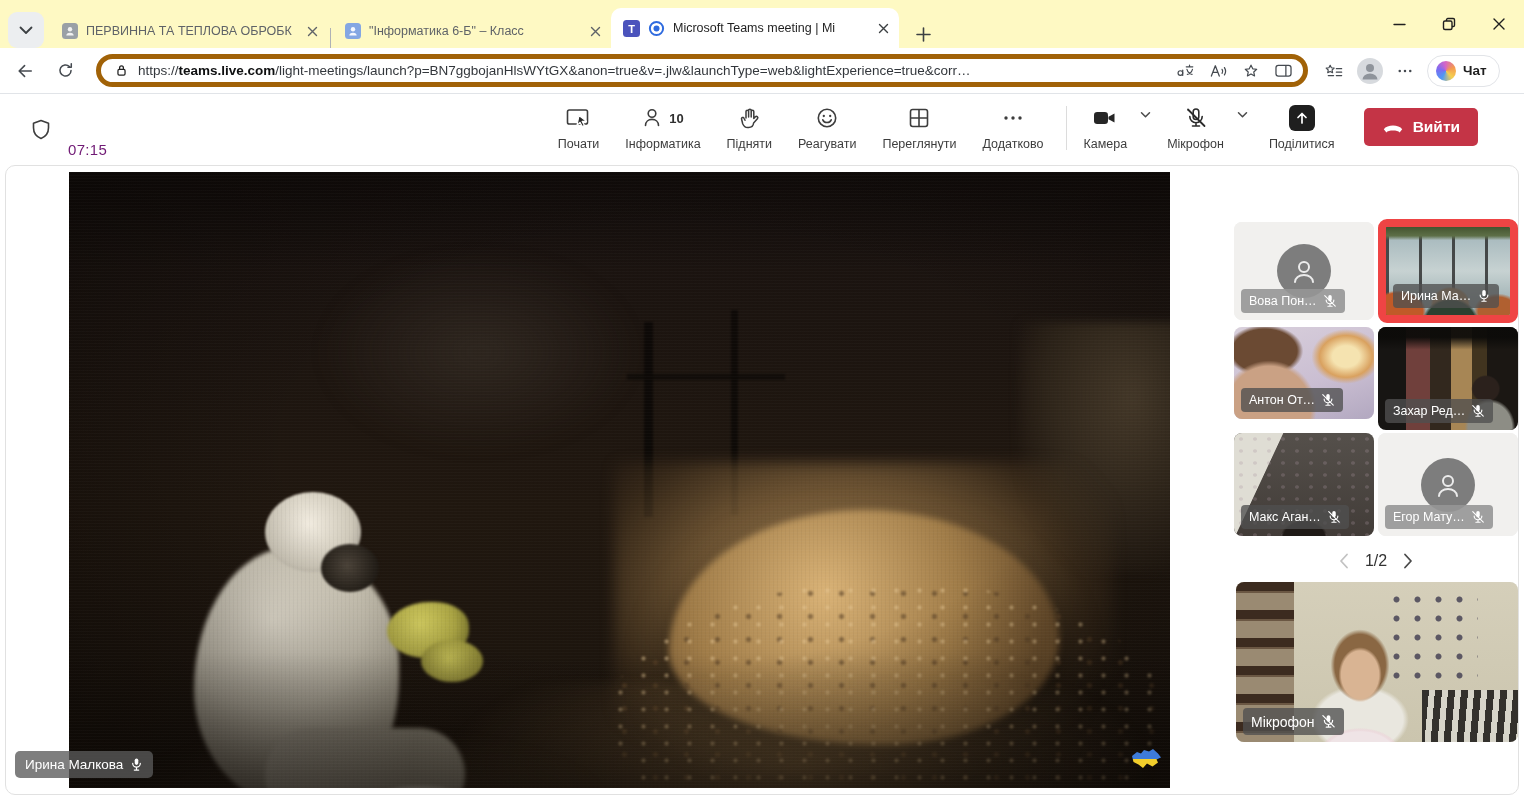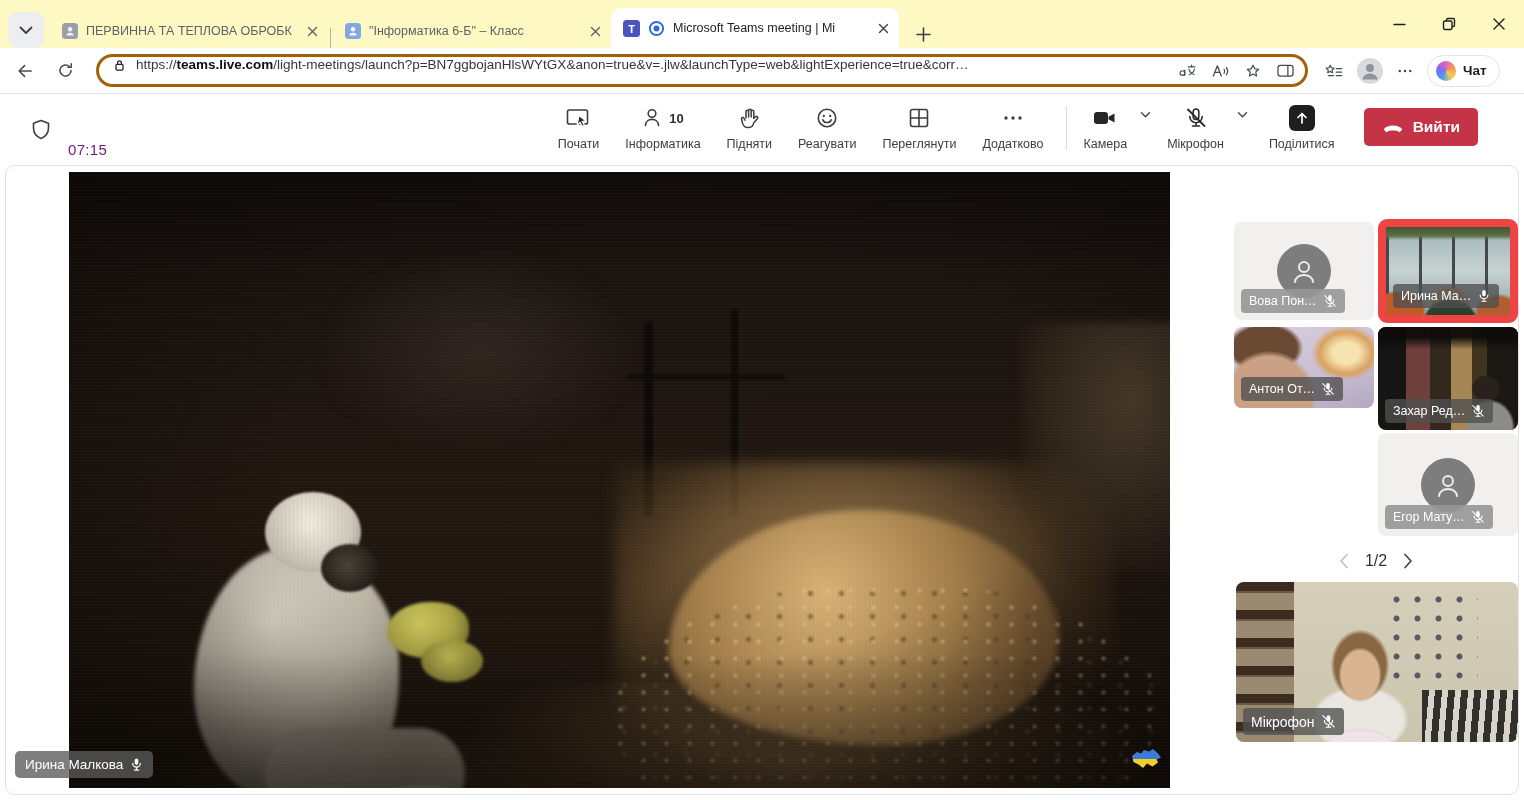--- a/index.html
+++ b/index.html
@@ -18,21 +18,21 @@
   .tab.active .closex { color:#3c4043; }
   .tab-sep { width:1px; height:20px; background:#aeb1b6; margin:6px 2px 0 2px; flex:0 0 auto; }
   .newtab-btn { width:28px; height:28px; border:none; background:transparent; margin-left:10px; margin-top:4px; display:flex; align-items:center; justify-content:center; color:#3c4043; cursor:pointer; flex:0 0 auto; }
   .win-controls { position:absolute; right:0; top:0; height:48px; display:flex; align-items:center; }
   .win-btn { width:50px; height:48px; border:none; background:transparent; display:flex; align-items:center; justify-content:center; color:#1f1f1f; cursor:pointer; }
 
   
   .navbar { position:absolute; left:0; top:48px; width:1524px; height:46px; background:#fff; border-bottom:1px solid #e1e4e8; display:flex; align-items:center; }
   .nav-icon-btn { width:34px; height:34px; border:none; background:transparent; display:flex; align-items:center; justify-content:center; color:#454a50; cursor:pointer; flex:0 0 auto; }
   .nav-icon-btn.back { margin-left:8px; }
-  .urlpill { height:33px; width:1212px; margin-left:14px; border:3px solid #a16207; border-radius:17px; display:flex; padding:0 10px 0 12px; background:#fff; }
+  .urlpill { height:33px; width:1212px; margin-left:14px; border:5px solid #a16207; border-radius:17px; display:flex; align-items:center; padding:0 10px 0 12px; background:#fff; }
   .url-text { flex:1 1 auto; min-width:0; font-size:13.5px; color:#33373c; white-space:nowrap; overflow:hidden; margin-left:8px; }
   .url-text .host { color:#0e0f10; font-weight:700; }
   .pill-icons { display:flex; align-items:center; gap:14px; margin-left:10px; color:#454a50; flex:0 0 auto; }
   .after-pill { display:flex; align-items:center; gap:13px; margin-left:16px; color:#454a50;font-weight:bold; }
   .avatar-circle { width:26px; height:26px; border-radius:50%; background:#d7dade; display:flex; align-items:center; justify-content:center; }
   .copilot-pill { display:flex; align-items:center; gap:7px; height:32px; padding:0 12px 0 8px; border:1px solid #e2e4e8; border-radius:16px; background:#fff; cursor:pointer; }
   .copilot-swirl { width:20px; height:20px; border-radius:50%; background:conic-gradient(from 210deg, #4e9af5, #7b6bf2, #d465c8, #f59a4f, #f5d04f, #4e9af5); }
   .copilot-label { font-size:13.5px; color:#1f1f1f; }
 
   
@@ -512,21 +512,21 @@
         <span class="nm">Ирина Ма…</span>
         <span>
             <svg width="14" height="14" viewBox="0 0 16 16" fill="none" stroke="#fff" stroke-width="1.3" stroke-linecap="round">
               <rect x="6" y="1.2" width="4" height="7" rx="2" fill="#fff" stroke="none"></rect>
               <path d="M3.6 6.8 a4.4 4.4 0 0 0 8.8 0 M8 11.4 V13.6 M5.6 14 h4.8"></path>
             </svg>
           </span>
       </div>
     </div>
 
-    <div class="tile" style="left:1228px; top:161px; width:140px; height:81px;text-align:right;">
+    <div class="tile" style="left:1228px; top:161px; width:140px; height:92px;text-align:right;">
       <div class="tile-video v-anton"></div>
       <div class="pill">
         <span class="nm">Антон От…</span>
         <span>
             <svg width="14" height="14" viewBox="0 0 16 16" fill="none" stroke="#fff" stroke-width="1.3" stroke-linecap="round">
               <rect x="6" y="1.2" width="4" height="7" rx="2" fill="#fff" stroke="none"></rect>
               <path d="M3.6 6.8 a4.4 4.4 0 0 0 8.8 0 M8 11.4 V13.6 M5.6 14 h4.8"></path>
               <path d="M2 1.8 L14 13.8"></path>
             </svg>
           </span>
@@ -540,20 +540,33 @@
         <span>
             <svg width="14" height="14" viewBox="0 0 16 16" fill="none" stroke="#fff" stroke-width="1.3" stroke-linecap="round">
               <rect x="6" y="1.2" width="4" height="7" rx="2" fill="#fff" stroke="none"></rect>
               <path d="M3.6 6.8 a4.4 4.4 0 0 0 8.8 0 M8 11.4 V13.6 M5.6 14 h4.8"></path>
               <path d="M2 1.8 L14 13.8"></path>
             </svg>
           </span>
       </div>
     </div>
 
+    <div class="tile" style="left:1228px; top:267px; width:140px; height:103px;">
+      <div class="tile-video v-maks"></div>
+      <div class="pill">
+        <span class="nm">Макс Аган…</span>
+        <span>
+            <svg width="14" height="14" viewBox="0 0 16 16" fill="none" stroke="#fff" stroke-width="1.3" stroke-linecap="round">
+              <rect x="6" y="1.2" width="4" height="7" rx="2" fill="#fff" stroke="none"></rect>
+              <path d="M3.6 6.8 a4.4 4.4 0 0 0 8.8 0 M8 11.4 V13.6 M5.6 14 h4.8"></path>
+              <path d="M2 1.8 L14 13.8"></path>
+            </svg>
+          </span>
+      </div>
+    </div>
 
     <div class="tile" style="left:1372px; top:267px; width:140px; height:103px;">
       <div class="avatar-wrap">
         <span class="avatar-ph">
           <svg width="32" height="32" viewBox="0 0 32 32" fill="none" stroke="#ececec" stroke-width="2" stroke-linecap="round">
               <circle cx="16" cy="12" r="5"></circle>
               <path d="M7 27 a9 7 0 0 1 18 0"></path>
             </svg>
         </span>
       </div>

